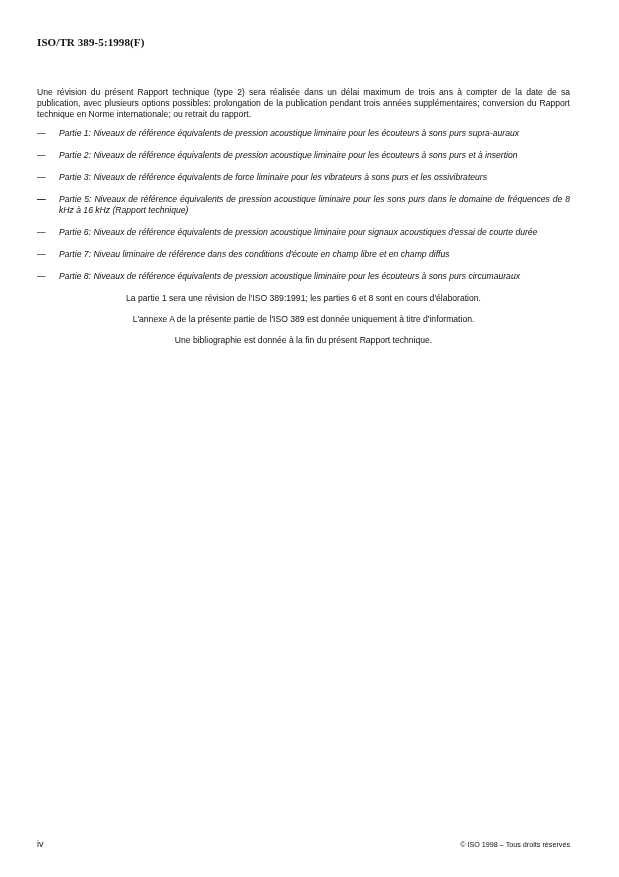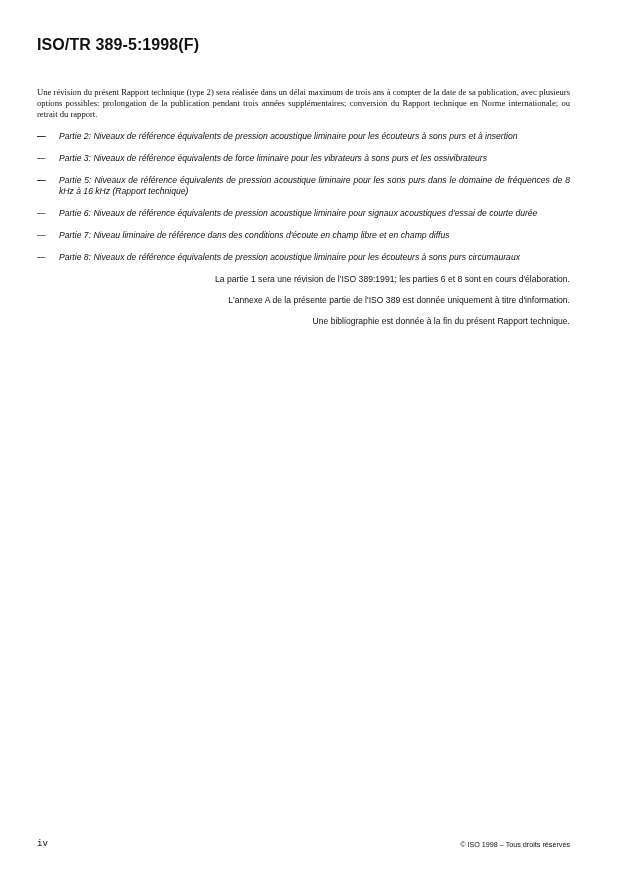--- a/index.html
+++ b/index.html
@@ -12,39 +12,40 @@
       height: 877px;
       position: relative;
       overflow: hidden;
       font-family: "Liberation Sans", sans-serif;
       color: #111111;
     }
     .header {
       position: absolute;
       left: 37px;
       top: 36px;
-      font-size: 16px;
+      font-size: 11px;
       font-weight: bold;
       letter-spacing: 0.1px;
+      font-family: Liberation Serif, serif;
     }
     .content {
       position: absolute;
       left: 37px;
       top: 87px;
       width: 533px;
       font-size: 8.6px;
       line-height: 11px;
     }
     .para {
       margin: 0 0 10px 0;
       text-align: justify;
     }
-    .para.intro { margin-bottom: 8px; font-family: Liberation Serif, serif; }
+    .para.intro { margin-bottom: 8px; }
     .para.lead { margin-bottom: 12px; }
-    .para.no-justify { text-align: right; }
+    .para.no-justify { text-align: center; }
     em { font-style: italic; }
     ul.parts {
       list-style: none;
       margin: 0 0 11px 0;
       padding: 0;
     }
     ul.parts li {
       position: relative;
       padding-left: 22px;
       margin-bottom: 11px;
@@ -55,41 +56,40 @@
       position: absolute;
       left: 0;
       top: 0;
       font-style: normal;
     }
     .footer-left {
       position: absolute;
       left: 37px;
       top: 839px;
       font-size: 9px;
-      font-family: Liberation Mono, monospace;
     }
     .footer-right {
       position: absolute;
       right: 49px;
       top: 840px;
       font-size: 7.2px;
       margin-left: 43px;
     }
   </style>
 </head>
 <body>
 
 <div class="header">ISO/TR 389-5:1998(F)</div>
 
 <div class="content">
   <p class="para intro">Une révision du présent Rapport technique (type 2) sera réalisée dans un délai maximum de trois ans à compter de la date de sa publication, avec plusieurs options possibles: prolongation de la publication pendant trois années supplémentaires; conversion du Rapport technique en Norme internationale; ou retrait du rapport.</p>
 
 
   <ul class="parts">
-    <li><span class="dash">—</span></li>
+    <li><span class="dash">—</span><span>Partie 1: Niveaux de référence équivalents de pression acoustique liminaire pour les écouteurs à sons purs supra-auraux</span></li>
     <li><span class="dash">—</span><span>Partie  2: Niveaux de référence équivalents de pression acoustique liminaire pour les écouteurs à sons purs et à insertion</span></li>
     <li><span class="dash">—</span><span>Partie 3: Niveaux de référence équivalents de force liminaire pour les vibrateurs à sons purs et les ossivibrateurs</span></li>
     <li><span class="dash">—</span></li>
     <li><span class="dash">—</span><span>Partie 5: Niveaux de référence équivalents de pression acoustique liminaire pour les sons purs dans le domaine de fréquences de 8 kHz à 16 kHz (Rapport technique)</span></li>
     <li><span class="dash">—</span><span>Partie 6: Niveaux de référence équivalents de pression acoustique liminaire pour signaux acoustiques d'essai de courte durée</span></li>
     <li><span class="dash">—</span><span>Partie 7: Niveau liminaire de référence dans des conditions d'écoute en champ libre et en champ diffus</span></li>
     <li><span class="dash">—</span><span>Partie 8: Niveaux de référence équivalents de pression acoustique liminaire pour les écouteurs à sons purs circumauraux</span></li>
   </ul>
 
   <p class="para no-justify">La partie 1 sera une révision de l'ISO 389:1991; les parties 6 et 8 sont en cours d'élaboration.</p>

